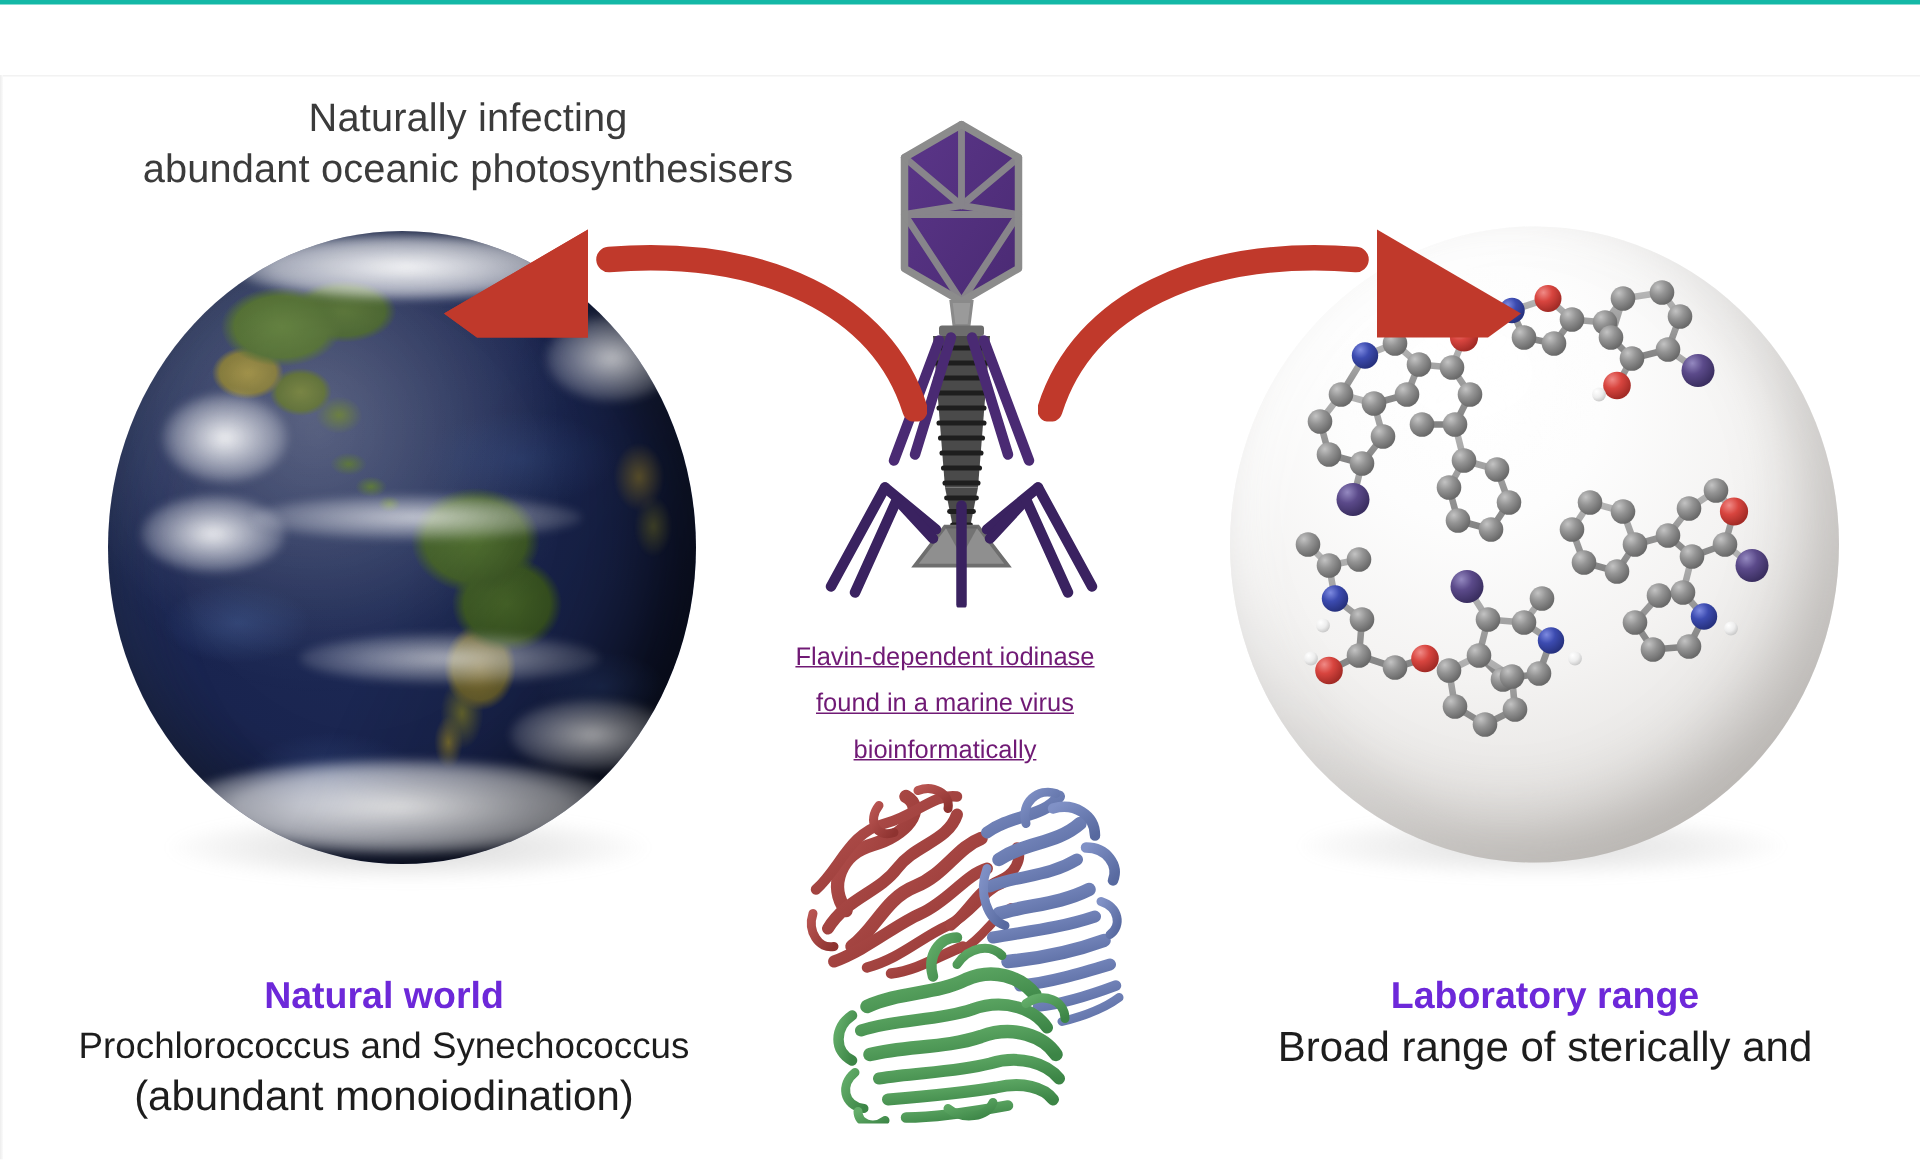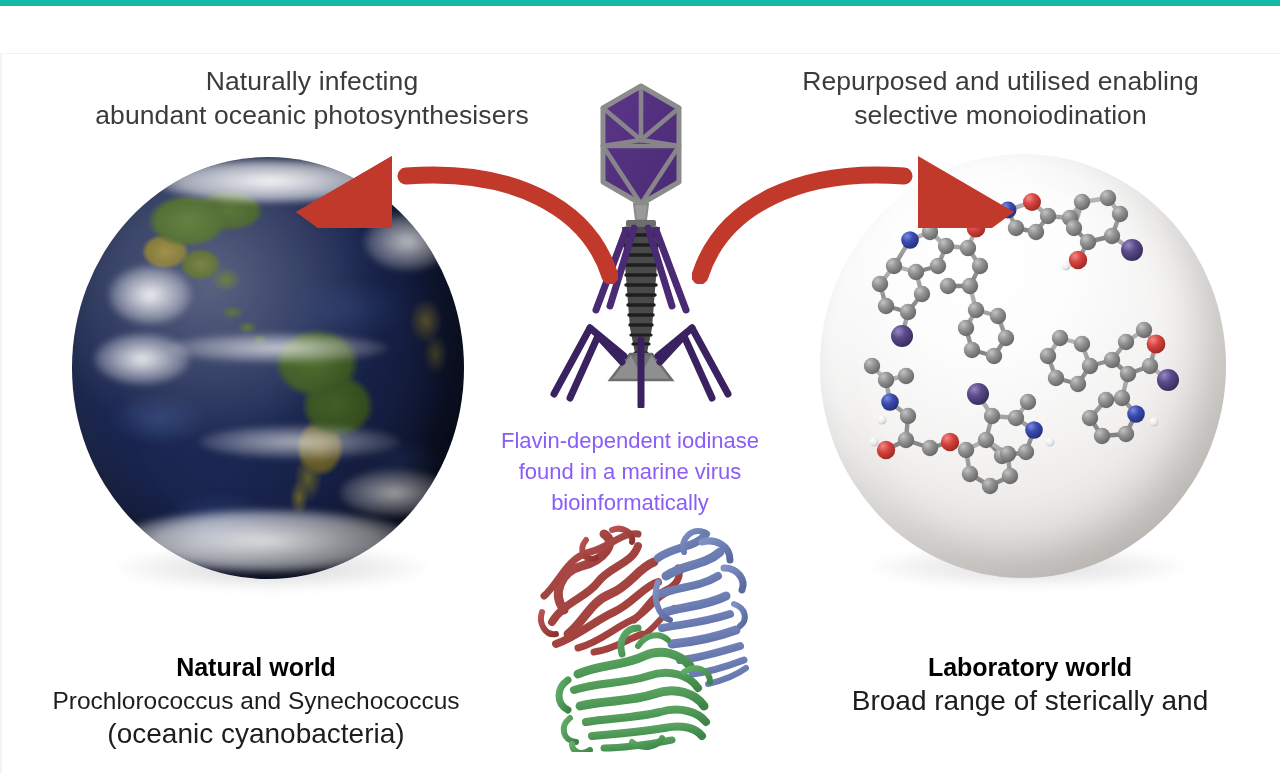--- a/index.html
+++ b/index.html
@@ -12,21 +12,21 @@
     font-family: "Liberation Sans", sans-serif;
     -webkit-font-smoothing: antialiased;
   }
 
   #abstract-canvas {
     position: relative;
     width: 1280px;
     height: 773px;
     background: #ffffff;
     overflow: hidden;
-    border-top: 6px solid #14b8a6;
+    border-top: 3px solid #14b8a6;
     box-sizing: border-box;
   }
 
   
   .frame-edge-left {
     position: absolute;
     left: 0;
     top: 47px;
     width: 2px;
     height: 726px;
@@ -54,41 +54,42 @@
   #caption-top-left  { left: 32px;  top: 58px; width: 560px; }
   #caption-top-right { left: 728px; top: 58px; width: 545px; }
 
   
   #caption-center {
     position: absolute;
     left: 460px;
     top: 419px;
     width: 340px;
     text-align: center;
-    color: #8b5cf6;
-    font-size: 22px;
+    color: #701a75;
+    font-size: 17px;
     line-height: 31px;
     white-space: pre-line;
     z-index: 8;
+    text-decoration: underline;
   }
 
   
   .caption-bottom {
     position: absolute;
     text-align: center;
     color: #222222;
   }
   #caption-bottom-left  { left: 16px;  top: 645px; width: 480px; }
   #caption-bottom-right { left: 790px; top: 645px; width: 480px; }
   .cap-title {
     display: block;
     font-weight: bold;
     font-size: 25px;
     line-height: 33px;
-    color: #000000;
+    color: #6d28d9;
   }
   .cap-italic {
     display: block;
     font-size: 24.5px;
     line-height: 33px;
     color: #1d1d1d;
   }
   .cap-line {
     display: block;
     font-size: 28px;
@@ -616,31 +617,29 @@
       <path d="M104 122 C 112 110, 126 108, 134 116" stroke-width="6"></path>
       <path d="M56 226 C 48 232, 38 228, 38 220" stroke-width="6"></path>
       <path d="M150 148 C 162 140, 176 146, 176 158" stroke-width="6"></path>
       <path d="M98 218 C 108 226, 124 224, 128 214" stroke-width="6"></path>
     </g>
   </svg>
 
   <div class="caption-top" id="caption-top-left">Naturally infecting
 abundant oceanic photosynthesisers</div>
 
-  <div class="caption-top" id="caption-top-right">Repurposed and utilised enabling
-selective monoiodination</div>
 
   <div id="caption-center">Flavin-dependent iodinase
 found in a marine virus
 bioinformatically</div>
 
   <div class="caption-bottom" id="caption-bottom-left">
     <span class="cap-title">Natural world</span>
     <span class="cap-italic">Prochlorococcus and Synechococcus</span>
-    <span class="cap-line">(oceanic cyanobacteria)</span>
+    <span class="cap-line">(abundant monoiodination)</span>
   </div>
 
   <div class="caption-bottom" id="caption-bottom-right">
-    <span class="cap-title">Laboratory world</span>
+    <span class="cap-title">Laboratory range</span>
     <span class="cap-line">Broad range of sterically and</span>
   </div>
 
 </div>
 
 </body></html>

